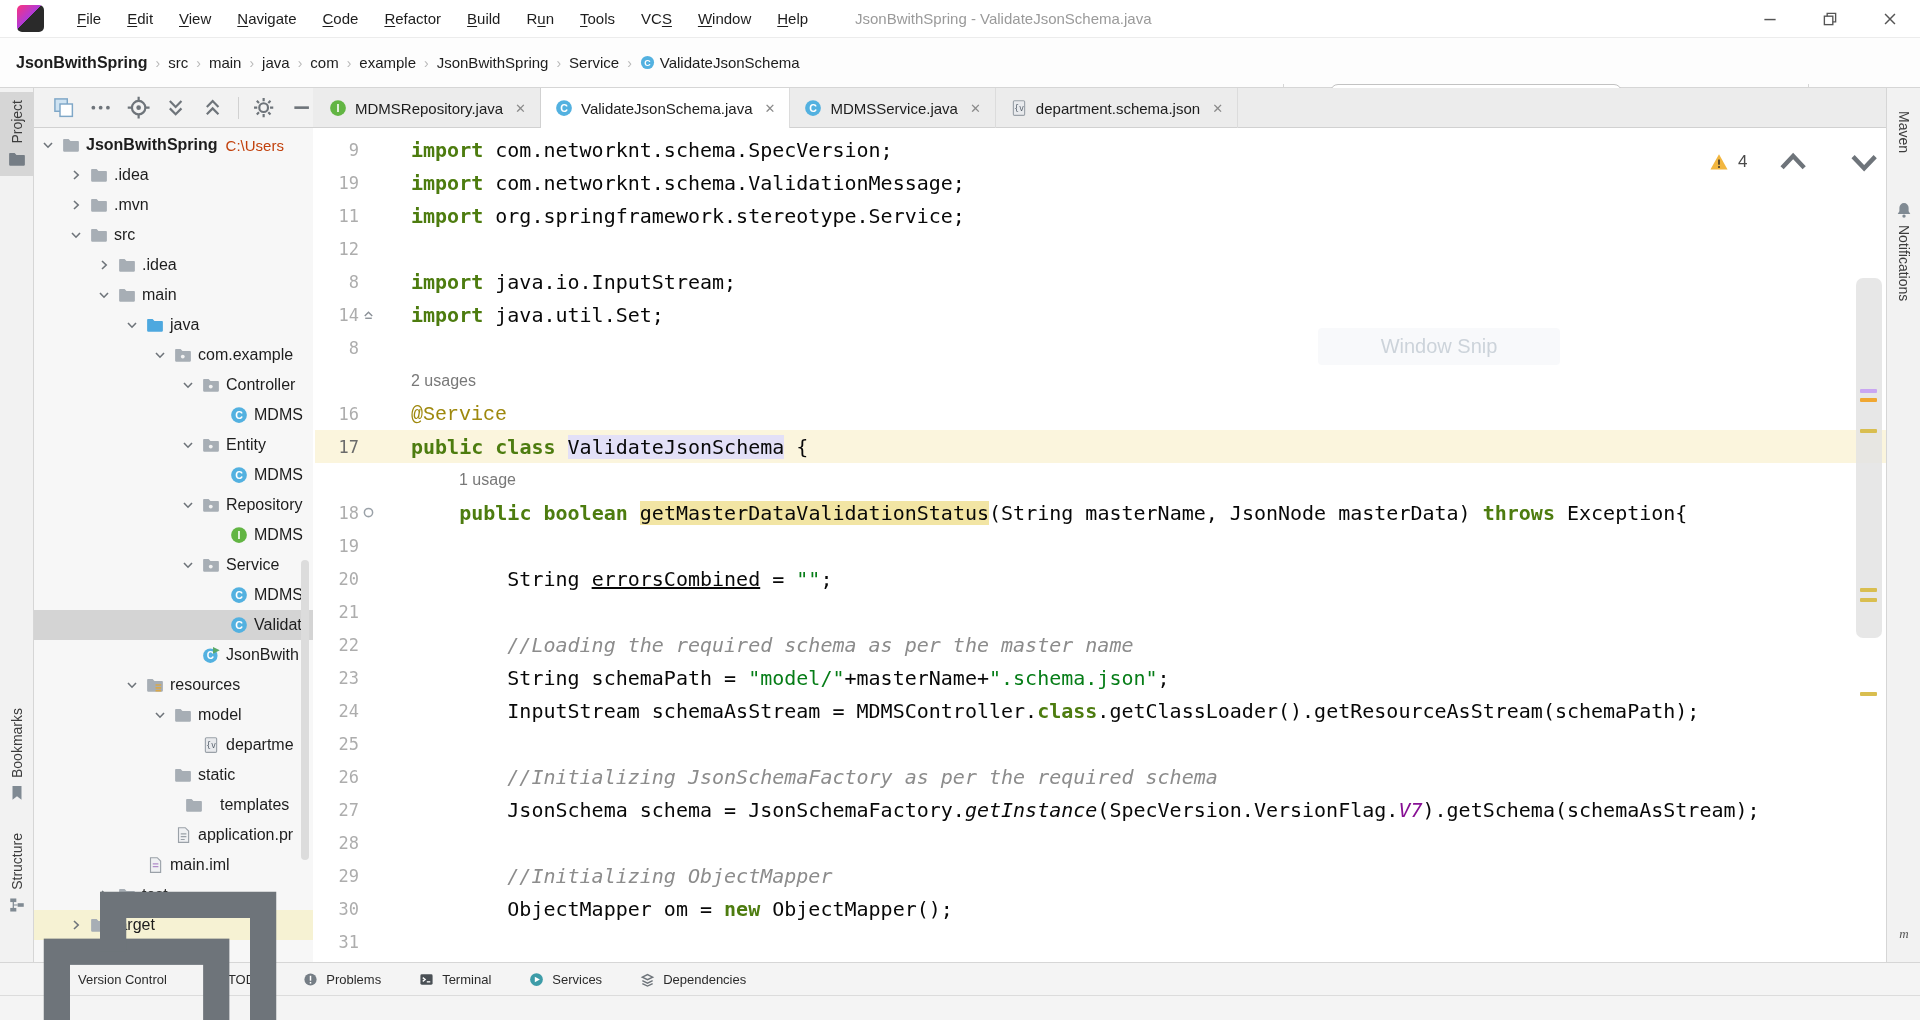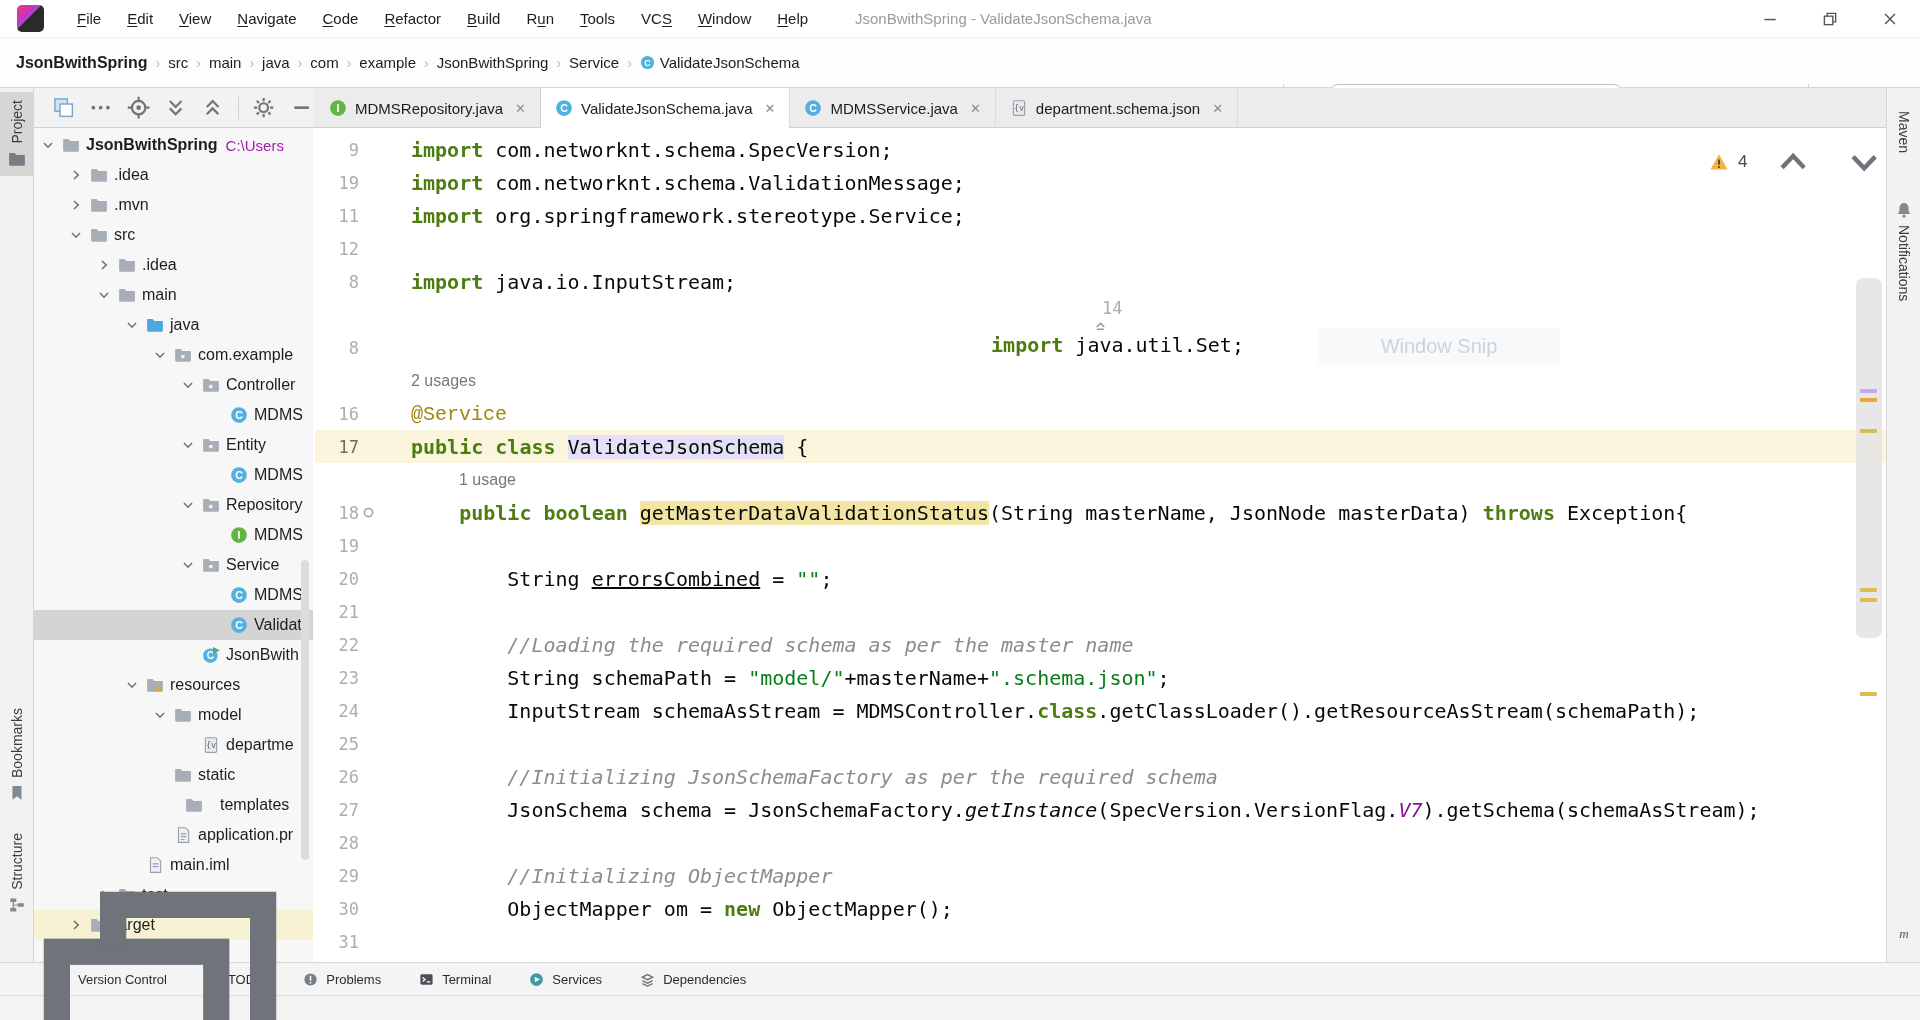--- a/index.html
+++ b/index.html
@@ -55,21 +55,21 @@
   .stripe-btn { position:absolute; display:flex; flex-direction:column; align-items:center; gap:6px; width:34px; }
   .stripe-txt-l { writing-mode:vertical-rl; transform:rotate(180deg); font-size:14px; color:#3c3c3c; }
   .stripe-txt-r { writing-mode:vertical-rl; font-size:14px; color:#3c3c3c; }
   .stripe-active { background:#d6d6d6; }
 
   
   #tree { left:34px; top:128px; width:279px; height:834px; background:#f7f7f7; overflow:hidden; position:absolute; }
   .trow { position:absolute; left:0; width:279px; height:30px; display:flex; align-items:center; font-size:16px; white-space:nowrap; overflow:hidden; }
   .trow .chev { width:16px; height:16px; flex:0 0 auto; margin-right:6px; }
   .trow .lbl { margin-left:6px; }
-  .trow .sfx { color:#a21caf; margin-left:8px; font-size:15px; }
+  .trow .sfx { color:#c2410c; margin-left:8px; font-size:15px; }
   .trow.sel { background:#d4d4d4; }
   .trow.hlrow { background:#f6f2d3; }
   #tree-scroll { position:absolute; left:267px; top:432px; width:8px; height:300px; background:#dcdcdc; border-radius:4px; }
 
   
   #editor { left:315px; top:128px; width:1571px; height:834px; background:#ffffff; overflow:hidden; position:absolute; }
   .eline { position:absolute; left:0; width:1571px; height:33px; display:flex; align-items:center; }
   .eline.cur { background:#fbf5dd; }
   .lnum { width:38px; margin-left:6px; text-align:right; font-family:"DejaVu Sans Mono", monospace;
     font-size:17px; color:#adadad; flex:0 0 auto; }
@@ -760,21 +760,21 @@
     <div class="eline" style="top: 104px;">
       <span class="lnum">12</span>
       <span class="foldcol"></span>
       <span class="codetext"></span>
     </div>
     <div class="eline" style="top: 137px;">
       <span class="lnum">8</span>
       <span class="foldcol"></span>
       <span class="codetext"><span class="kw">import</span><span> java.io.InputStream;</span></span>
     </div>
-    <div class="eline" style="top: 170px; flex-direction: column;">
+    <div class="eline" style="top: 170px;">
       <span class="lnum">14</span>
       <span class="foldcol">
         <span class="ic14">
           <svg viewBox="0 0 16 16" width="100%" height="100%">
             <path d="M4 9.5l4-4 4 4" fill="none" stroke="#8a9097" stroke-width="1.5"></path>
             <path d="M4.5 12h7" stroke="#8a9097" stroke-width="1.5"></path>
           </svg>
         </span>
       </span>
       <span class="codetext"><span class="kw">import</span><span> java.util.Set;</span></span>

